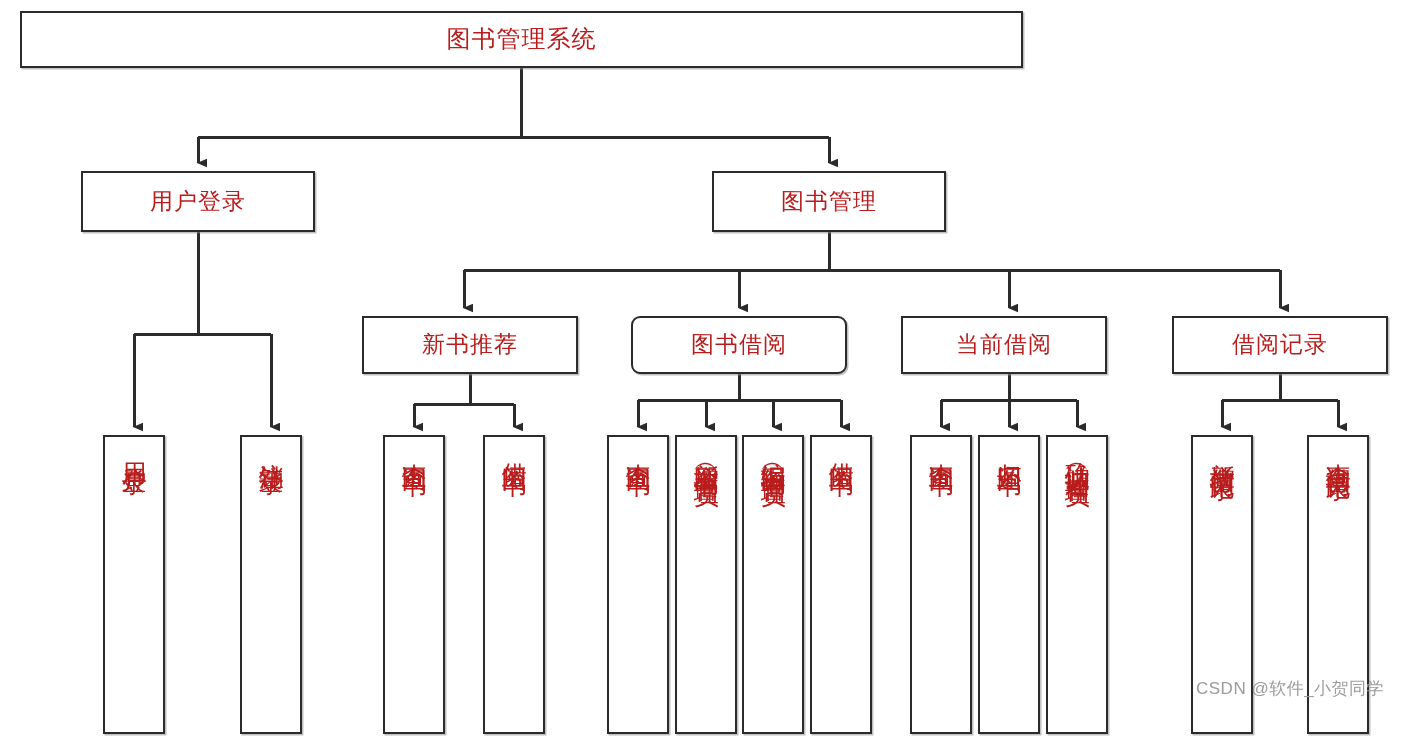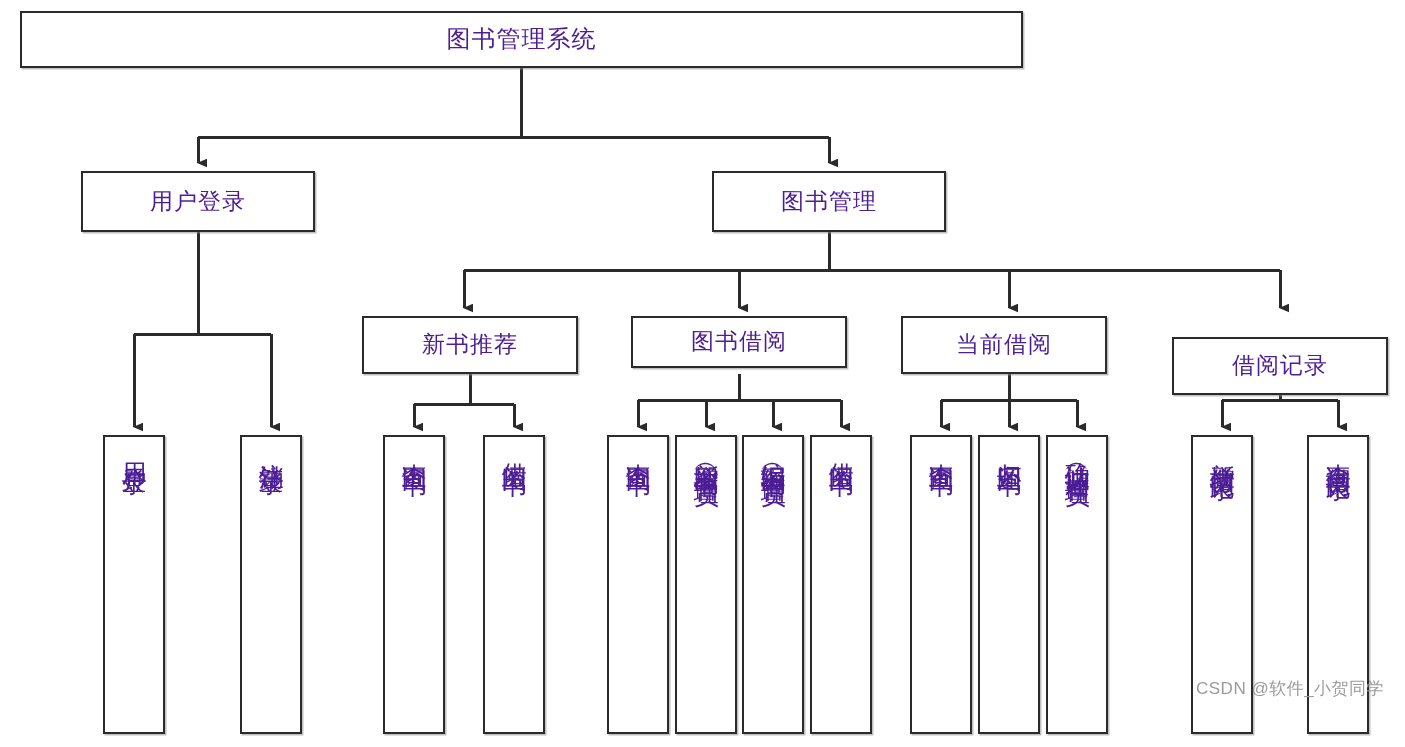--- a/index.html
+++ b/index.html
@@ -23,21 +23,21 @@
     pointer-events:none;
   }
   .node{
     position:absolute;
     box-sizing:border-box;
     background:#ffffff;
     border:2px solid #2b2b2b;
     display:flex;
     align-items:center;
     justify-content:center;
-    color:#4c1d95;
+    color:#b91c1c;
     text-align:center;
     box-shadow:1.5px 1.5px 0 rgba(140,140,140,0.55);
   }
   .node .label{
     display:block;
     line-height:1.18;
     letter-spacing:1px;
     white-space:pre-line;
   }
   
@@ -131,27 +131,27 @@
   <div class="node h" style="left:81px; top:171px; width:234px; height:61px;">
     <span class="label">用户登录</span>
   </div>
   <div class="node h" style="left:362px; top:316px; width:216px; height:58px;">
     <span class="label">新书推荐</span>
   </div>
 
   <div class="node h" style="left:712px; top:171px; width:234px; height:61px;">
     <span class="label">图书管理</span>
   </div>
-  <div class="node h" style="left:631px; top:316px; width:216px; height:52px;">
+  <div class="node h" style="left:631px; top:316px; width:216px; height:58px;border-radius:9px;">
     <span class="label">图书借阅</span>
   </div>
   <div class="node h" style="left:901px; top:316px; width:206px; height:58px;">
     <span class="label">当前借阅</span>
   </div>
-  <div class="node h" style="left:1172px; top:316px; width:216px; height:58px;margin-top:21px;">
+  <div class="node h" style="left:1172px; top:316px; width:216px; height:58px;">
     <span class="label">借阅记录</span>
   </div>
 
   <div class="node v" style="left:103px; top:435px; width:62px; height:299px;">
     <span class="label">用户登录</span>
   </div>
   <div class="node v" style="left:240px; top:435px; width:62px; height:299px;">
     <span class="label">注销登录</span>
   </div>
 

